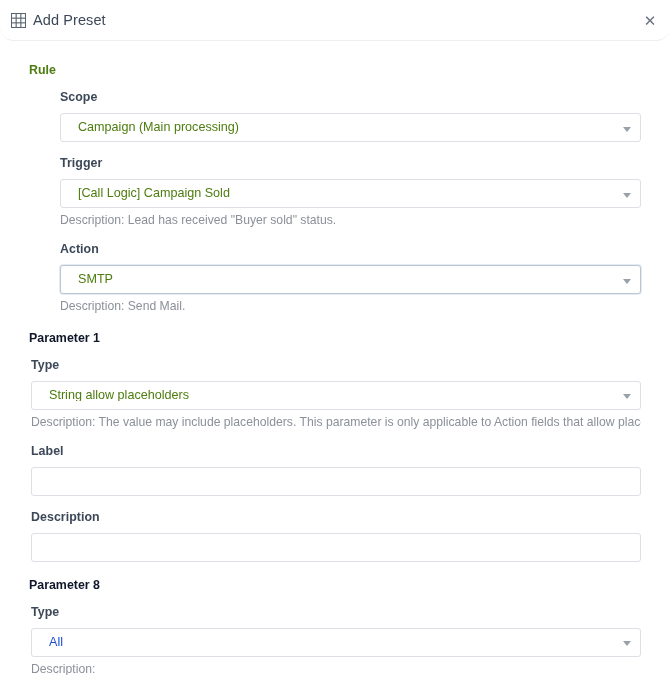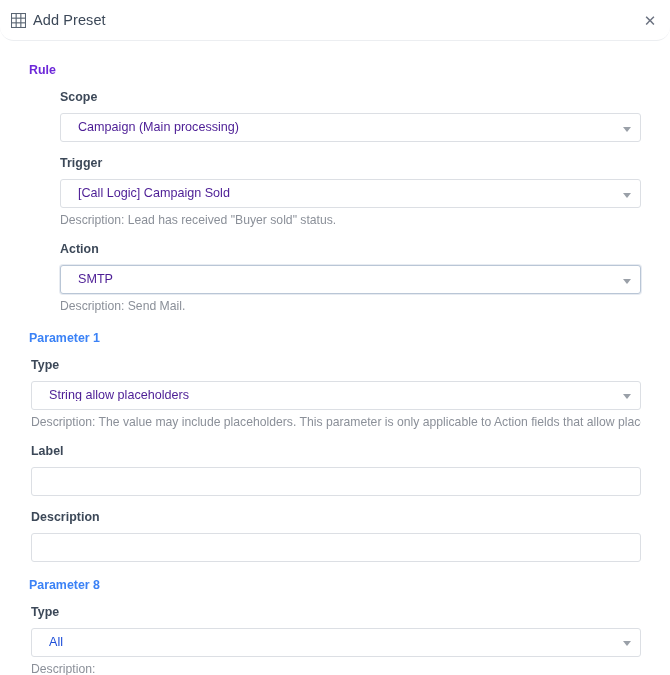--- a/index.html
+++ b/index.html
@@ -62,36 +62,36 @@
   .modal-body {
     padding: 22px 29px 0 29px;
     height: 634px;
     overflow: hidden;
   }
 
   
   .section-title {
     font-size: 12.4px;
     font-weight: bold;
-    color: #6d28d9;
+    color: #4d7c0f;
     margin: 0 0 13px 0;
     letter-spacing: .05px;
   }
   .field-label {
     font-size: 12.4px;
     font-weight: bold;
     color: #3c4858;
     margin: 0 0 9px 0;
     letter-spacing: .05px;
   }
   .param-group { margin-top: 16px; }
   .param-title {
     font-size: 12.4px;
     font-weight: bold;
-    color: #3b82f6;
+    color: #0f172a;
     margin: 0 0 13px 0;
   }
   .param-inner { padding-left: 2px; }
 
   
   .control {
     position: relative;
     width: 100%;
     height: 29px;
     border: 1px solid #dcdfe4;
@@ -101,21 +101,21 @@
     align-items: center;
     padding: 0 24px 0 17px;
     cursor: pointer;
   }
   .control.focused {
     border-color: #b9c6d6;
     box-shadow: 0 0 0 1px rgba(185,198,214,.35);
   }
   .control-value {
     font-size: 12.6px;
-    color: #4c1d95;
+    color: #4d7c0f;
     line-height: 1;
     white-space: nowrap;
     overflow: hidden;
     text-overflow: ellipsis;
   }
   .control-value.muted { color: #1d4ed8; }
   .caret {
     position: absolute;
     right: 9px;
     top: 50%;

